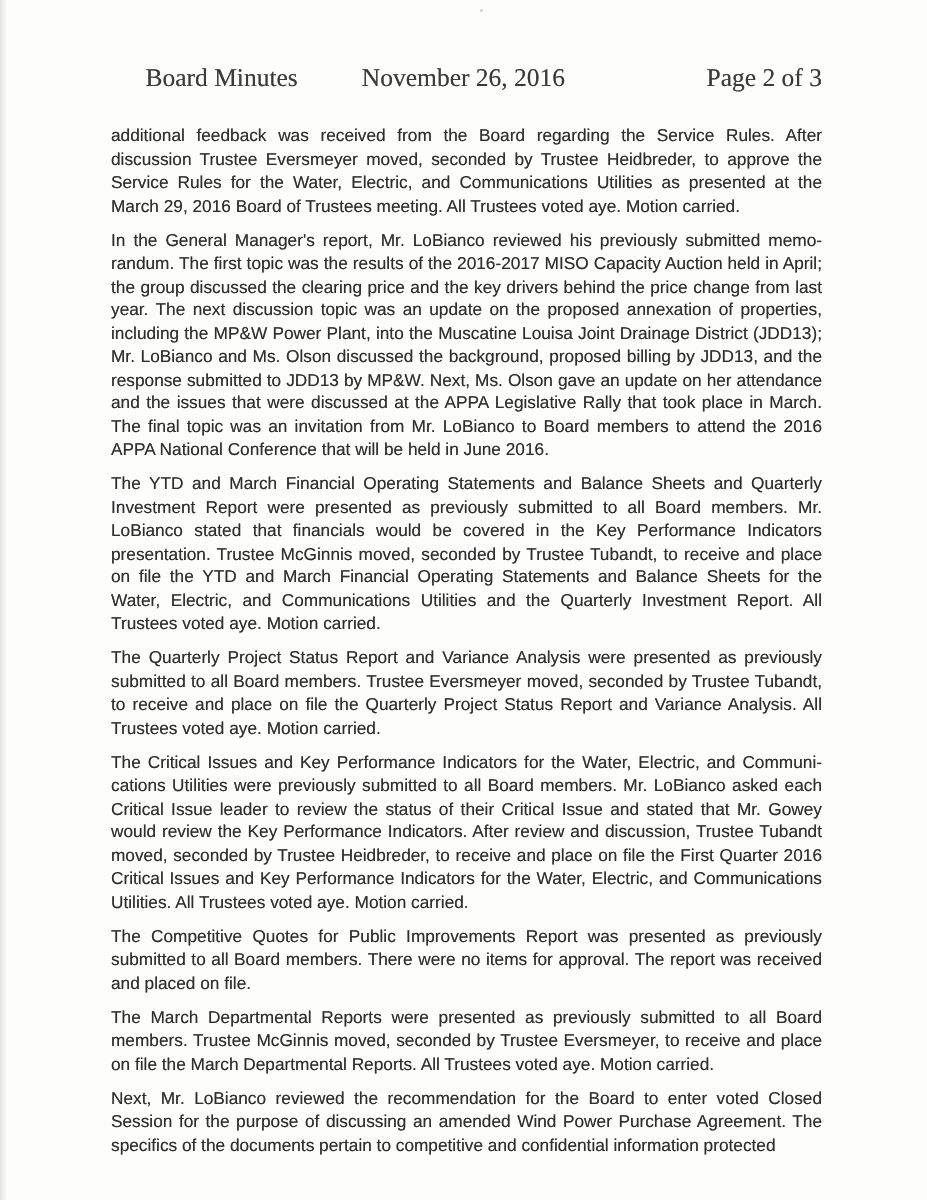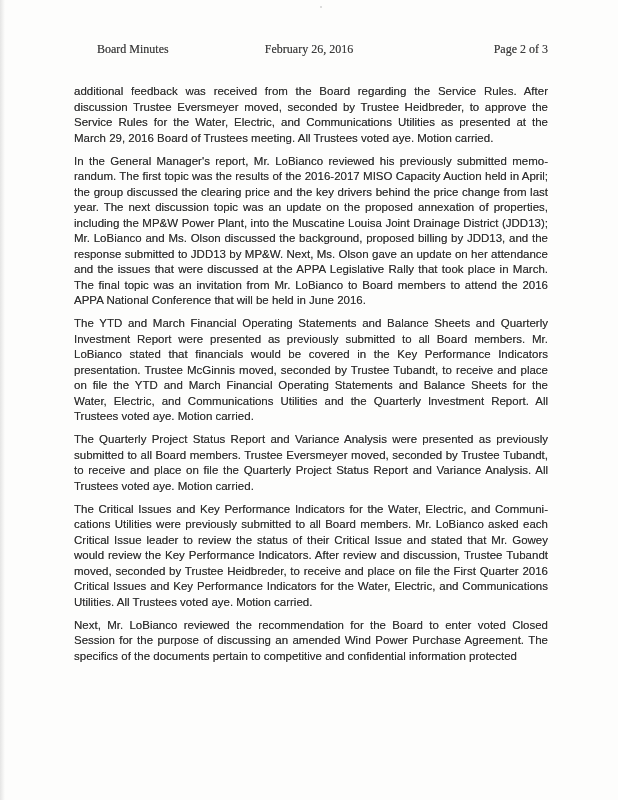--- a/index.html
+++ b/index.html
@@ -31,21 +31,21 @@
   }
   .page-header {
     position: absolute;
     top: 42px;
     left: 70px;
     right: 70px;
     display: flex;
     justify-content: space-between;
     align-items: baseline;
     font-family: "Liberation Serif", serif;
-    font-size: 12px;
+    font-size: 17px;
     color: #3b3b3b;
     text-shadow: 0 0 0.3px rgba(60,60,60,0.6);
   }
   .page-header .h-left   { margin-left: 27px; }
   .page-header .h-center { position: absolute; left: 0; right: 0; text-align: center; }
   .page-header .h-right  { margin-left: auto; font-family: Liberation Serif, serif; }
   .doc-body {
     position: absolute;
     top: 84px;
     left: 74px;
@@ -63,24 +63,26 @@
   }
 </style>
 </head>
 <body>
 
 <div class="scan-edge"></div>
 <div class="scan-speck" style="left:320px; top:6px; width:2px; height:2px;"></div>
 
 <div class="page-header">
   <span class="h-left">Board Minutes</span>
-  <span class="h-center">February 26, 2016</span>
+  <span class="h-center">November 26, 2016</span>
   <span class="h-right">Page 2 of 3</span>
 </div>
 
 <div class="doc-body">
   <p>additional feedback was received from the Board regarding the Service Rules. After discussion Trustee Eversmeyer moved, seconded by Trustee Heidbreder, to approve the Service Rules for the Water, Electric, and Communications Utilities as presented at the March 29, 2016 Board of Trustees meeting. All Trustees voted aye. Motion carried.</p>
   <p>In the General Manager's report, Mr. LoBianco reviewed his previously submitted memo­randum. The first topic was the results of the 2016-2017 MISO Capacity Auction held in April; the group discussed the clearing price and the key drivers behind the price change from last year. The next discussion topic was an update on the proposed annexation of properties, including the MP&amp;W Power Plant, into the Muscatine Louisa Joint Drainage District (JDD13); Mr. LoBianco and Ms. Olson discussed the background, proposed billing by JDD13, and the response submitted to JDD13 by MP&amp;W. Next, Ms. Olson gave an update on her attendance and the issues that were discussed at the APPA Legislative Rally that took place in March. The final topic was an invitation from Mr. LoBianco to Board members to attend the 2016 APPA National Conference that will be held in June 2016.</p>
   <p>The YTD and March Financial Operating Statements and Balance Sheets and Quarterly Investment Report were presented as previously submitted to all Board members. Mr. LoBianco stated that financials would be covered in the Key Performance Indicators presentation. Trustee McGinnis moved, seconded by Trustee Tubandt, to receive and place on file the YTD and March Financial Operating Statements and Balance Sheets for the Water, Electric, and Communications Utilities and the Quarterly Investment Report. All Trustees voted aye. Motion carried.</p>
   <p>The Quarterly Project Status Report and Variance Analysis were presented as previously submitted to all Board members. Trustee Eversmeyer moved, seconded by Trustee Tubandt, to receive and place on file the Quarterly Project Status Report and Variance Analysis. All Trustees voted aye. Motion carried.</p>
   <p>The Critical Issues and Key Performance Indicators for the Water, Electric, and Communi­cations Utilities were previously submitted to all Board members. Mr. LoBianco asked each Critical Issue leader to review the status of their Critical Issue and stated that Mr. Gowey would review the Key Performance Indicators. After review and discussion, Trustee Tubandt moved, seconded by Trustee Heidbreder, to receive and place on file the First Quarter 2016 Critical Issues and Key Performance Indicators for the Water, Electric, and Communications Utilities. All Trustees voted aye. Motion carried.</p>
+  <p>The Competitive Quotes for Public Improvements Report was presented as previously submitted to all Board members. There were no items for approval. The report was received and placed on file.</p>
+  <p>The March Departmental Reports were presented as previously submitted to all Board members. Trustee McGinnis moved, seconded by Trustee Eversmeyer, to receive and place on file the March Departmental Reports. All Trustees voted aye. Motion carried.</p>
   <p>Next, Mr. LoBianco reviewed the recommendation for the Board to enter voted Closed Session for the purpose of discussing an amended Wind Power Purchase Agreement. The specifics of the documents pertain to competitive and confidential information protected</p>
 </div>
 
 </body></html>

